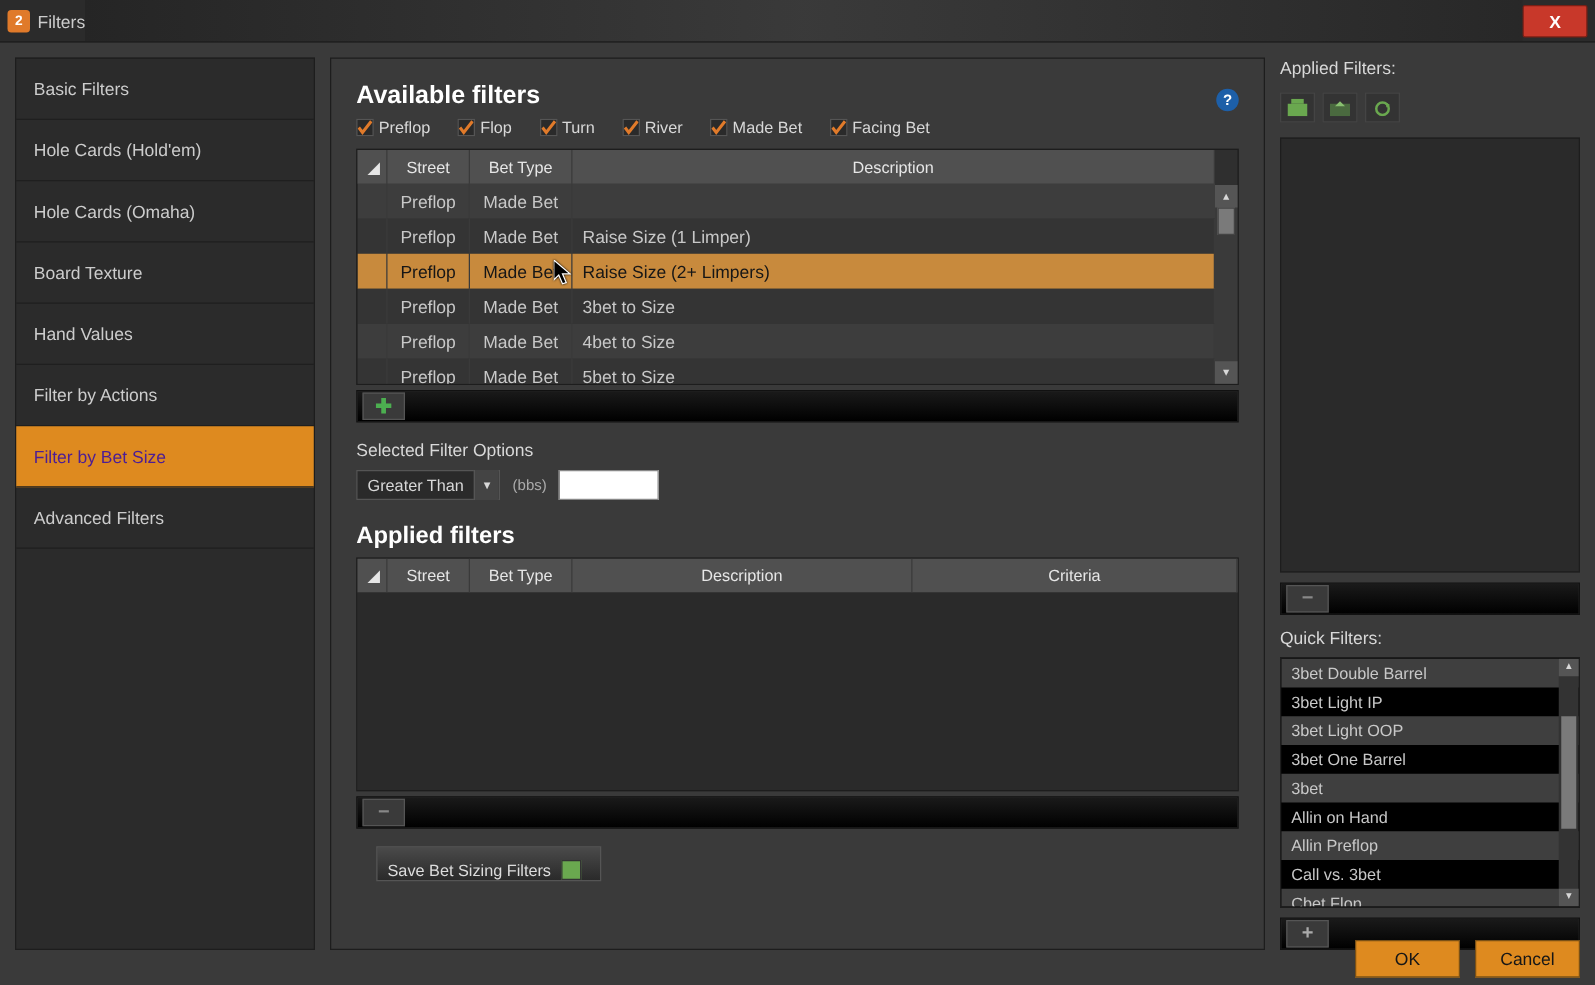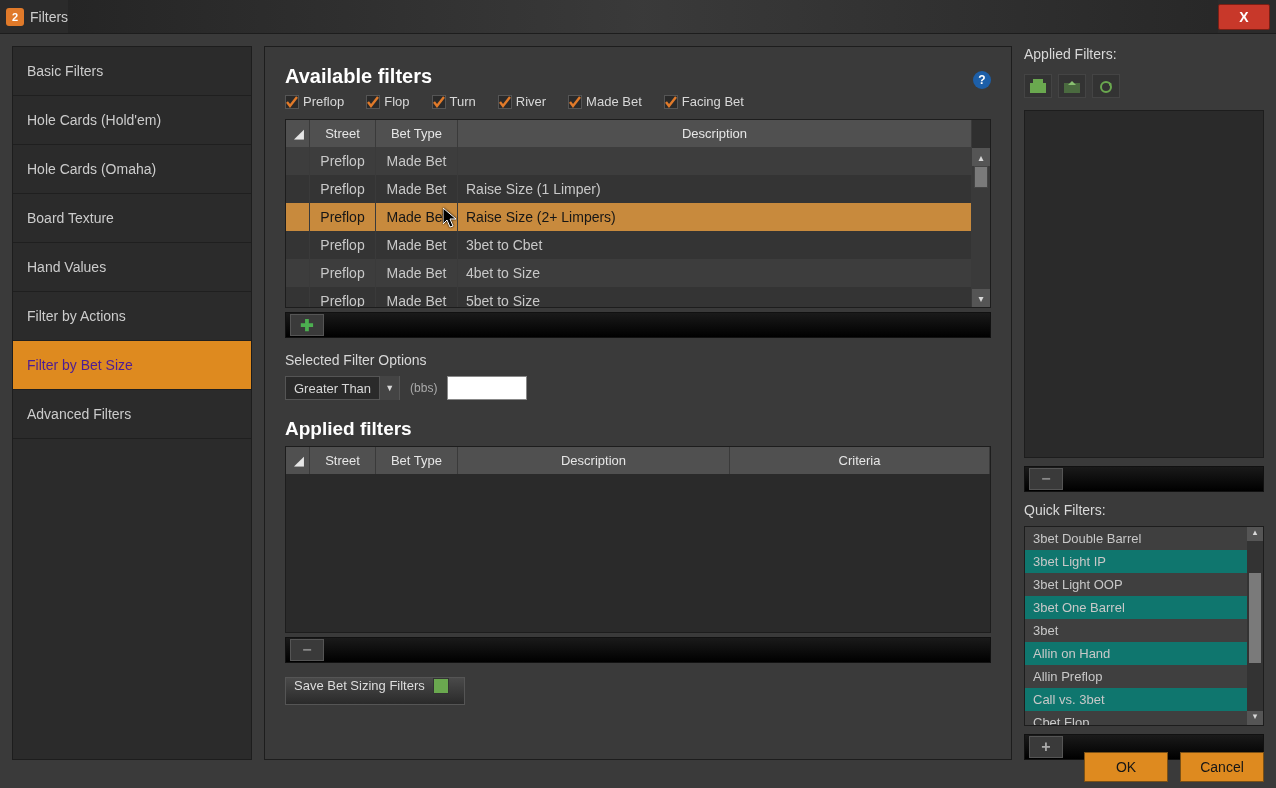--- a/index.html
+++ b/index.html
@@ -55,31 +55,31 @@
   .dropdown .dd-text { padding:0 8px; font-size:13px;}
   .dropdown .dd-btn { width:20px; height:24px; background:#444; border-left:1px solid #555; display:flex; align-items:center; justify-content:center; font-size:9px;}
   .unit { font-size:12px; color:#aaa;}
   .num-input { width:80px; height:24px; background:#fff; border:1px solid #888;}
 
   .applied { margin-top:18px;}
   .applied h2 { font-size:19px; }
   .applied .grid-wrap { margin-top:6px;}
   .applied .grid-body { height:158px; background:#2a2a2a;}
 
-  .save-btn { margin-top:14px; max-width:180px; height:28px; border:1px solid #555; background:linear-gradient(#4a4a4a,#2a2a2a); display:flex; align-items:flex-start; gap:8px; padding:0 8px; font-size:13px; color:#ddd;}
+  .save-btn { margin-top:14px; max-width:180px; height:28px; border:1px solid #555; background:linear-gradient(#4a4a4a,#2a2a2a); display:flex; align-items:flex-end; gap:8px; padding:0 8px; font-size:13px; color:#ddd;margin-left:16px;}
   .save-btn .floppy { width:16px; height:16px; background:#6aa84f; border:1px solid #333;}
 
   
   .rightcol { width:240px; display:flex; flex-direction:column; gap:8px;}
   .rightcol .panel-label { font-size:14px; color:#d8d8d8;}
   .icon-row { display:flex; gap:6px; margin-top:4px;}
   .icon-row .ic { width:28px; height:24px; border:1px solid #444; background:#333; display:flex; align-items:center; justify-content:center;}
   .filters-box { flex:1 1 auto; border:1px solid #1d1d1d; background:#2a2a2a; min-height:300px; margin-top:4px;}
   .quick-label { font-size:14px; margin-top:2px;}
-  .quick-list { border:1px solid #1d1d1d; background:#0f766e; height:200px; overflow:hidden; position:relative;}
+  .quick-list { border:1px solid #1d1d1d; background:#000000; height:200px; overflow:hidden; position:relative;}
   .quick-list .item { padding:4px 8px; font-size:13px; color:#c8c8c8;}
   .quick-list .item:nth-child(odd){ background:#3f3f3f;}
   .quick-scroll { position:absolute; right:0; top:0; bottom:0; width:16px; background:#333; display:flex; flex-direction:column; justify-content:space-between;}
   .quick-scroll .a{ height:14px; background:#555; font-size:9px; text-align:center;}
   .quick-scroll .th{ position:absolute; top:46px; right:2px; width:12px; height:90px; background:#7a7a7a;}
   .quick-tool { height:26px; background:linear-gradient(#1a1a1a,#000); border:1px solid #111; display:flex; align-items:center;}
   .quick-tool .btn-sq { width:34px; height:22px; margin-left:4px; background:#3a3a3a; border:1px solid #555; display:flex; align-items:center; justify-content:center;}
 
   
   .footer { position:absolute; right:12px; bottom:6px; display:flex; gap:12px;}
@@ -194,21 +194,21 @@
           <div class="grid-row selected">
             <div class="cell col-trigger"></div>
             <div class="cell col-street">Preflop</div>
             <div class="cell col-bettype">Made Bet</div>
             <div class="cell col-desc">Raise Size (2+ Limpers)</div>
           </div>
           <div class="grid-row">
             <div class="cell col-trigger"></div>
             <div class="cell col-street">Preflop</div>
             <div class="cell col-bettype">Made Bet</div>
-            <div class="cell col-desc">3bet to Cbet</div>
+            <div class="cell col-desc">3bet to Size</div>
           </div>
           <div class="grid-row">
             <div class="cell col-trigger"></div>
             <div class="cell col-street">Preflop</div>
             <div class="cell col-bettype">Made Bet</div>
             <div class="cell col-desc">4bet to Size</div>
           </div>
           <div class="grid-row">
             <div class="cell col-trigger"></div>
             <div class="cell col-street">Preflop</div>

